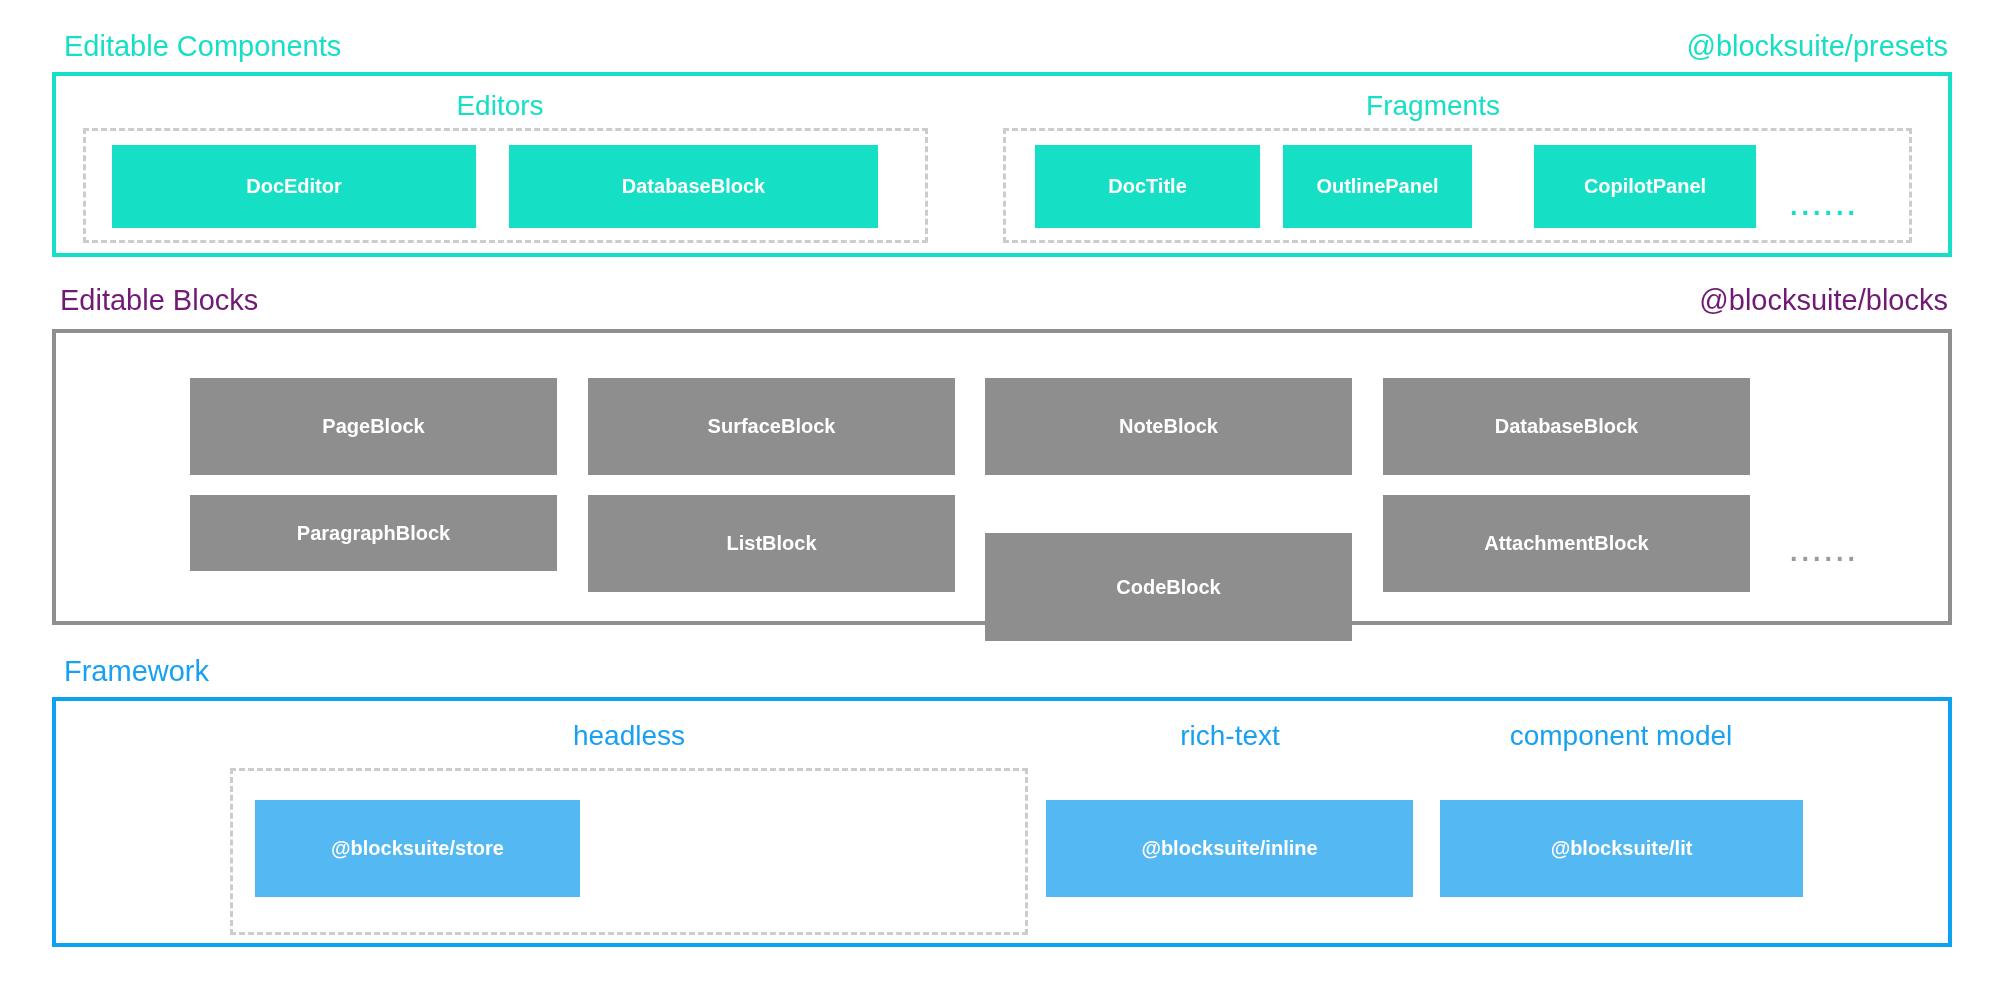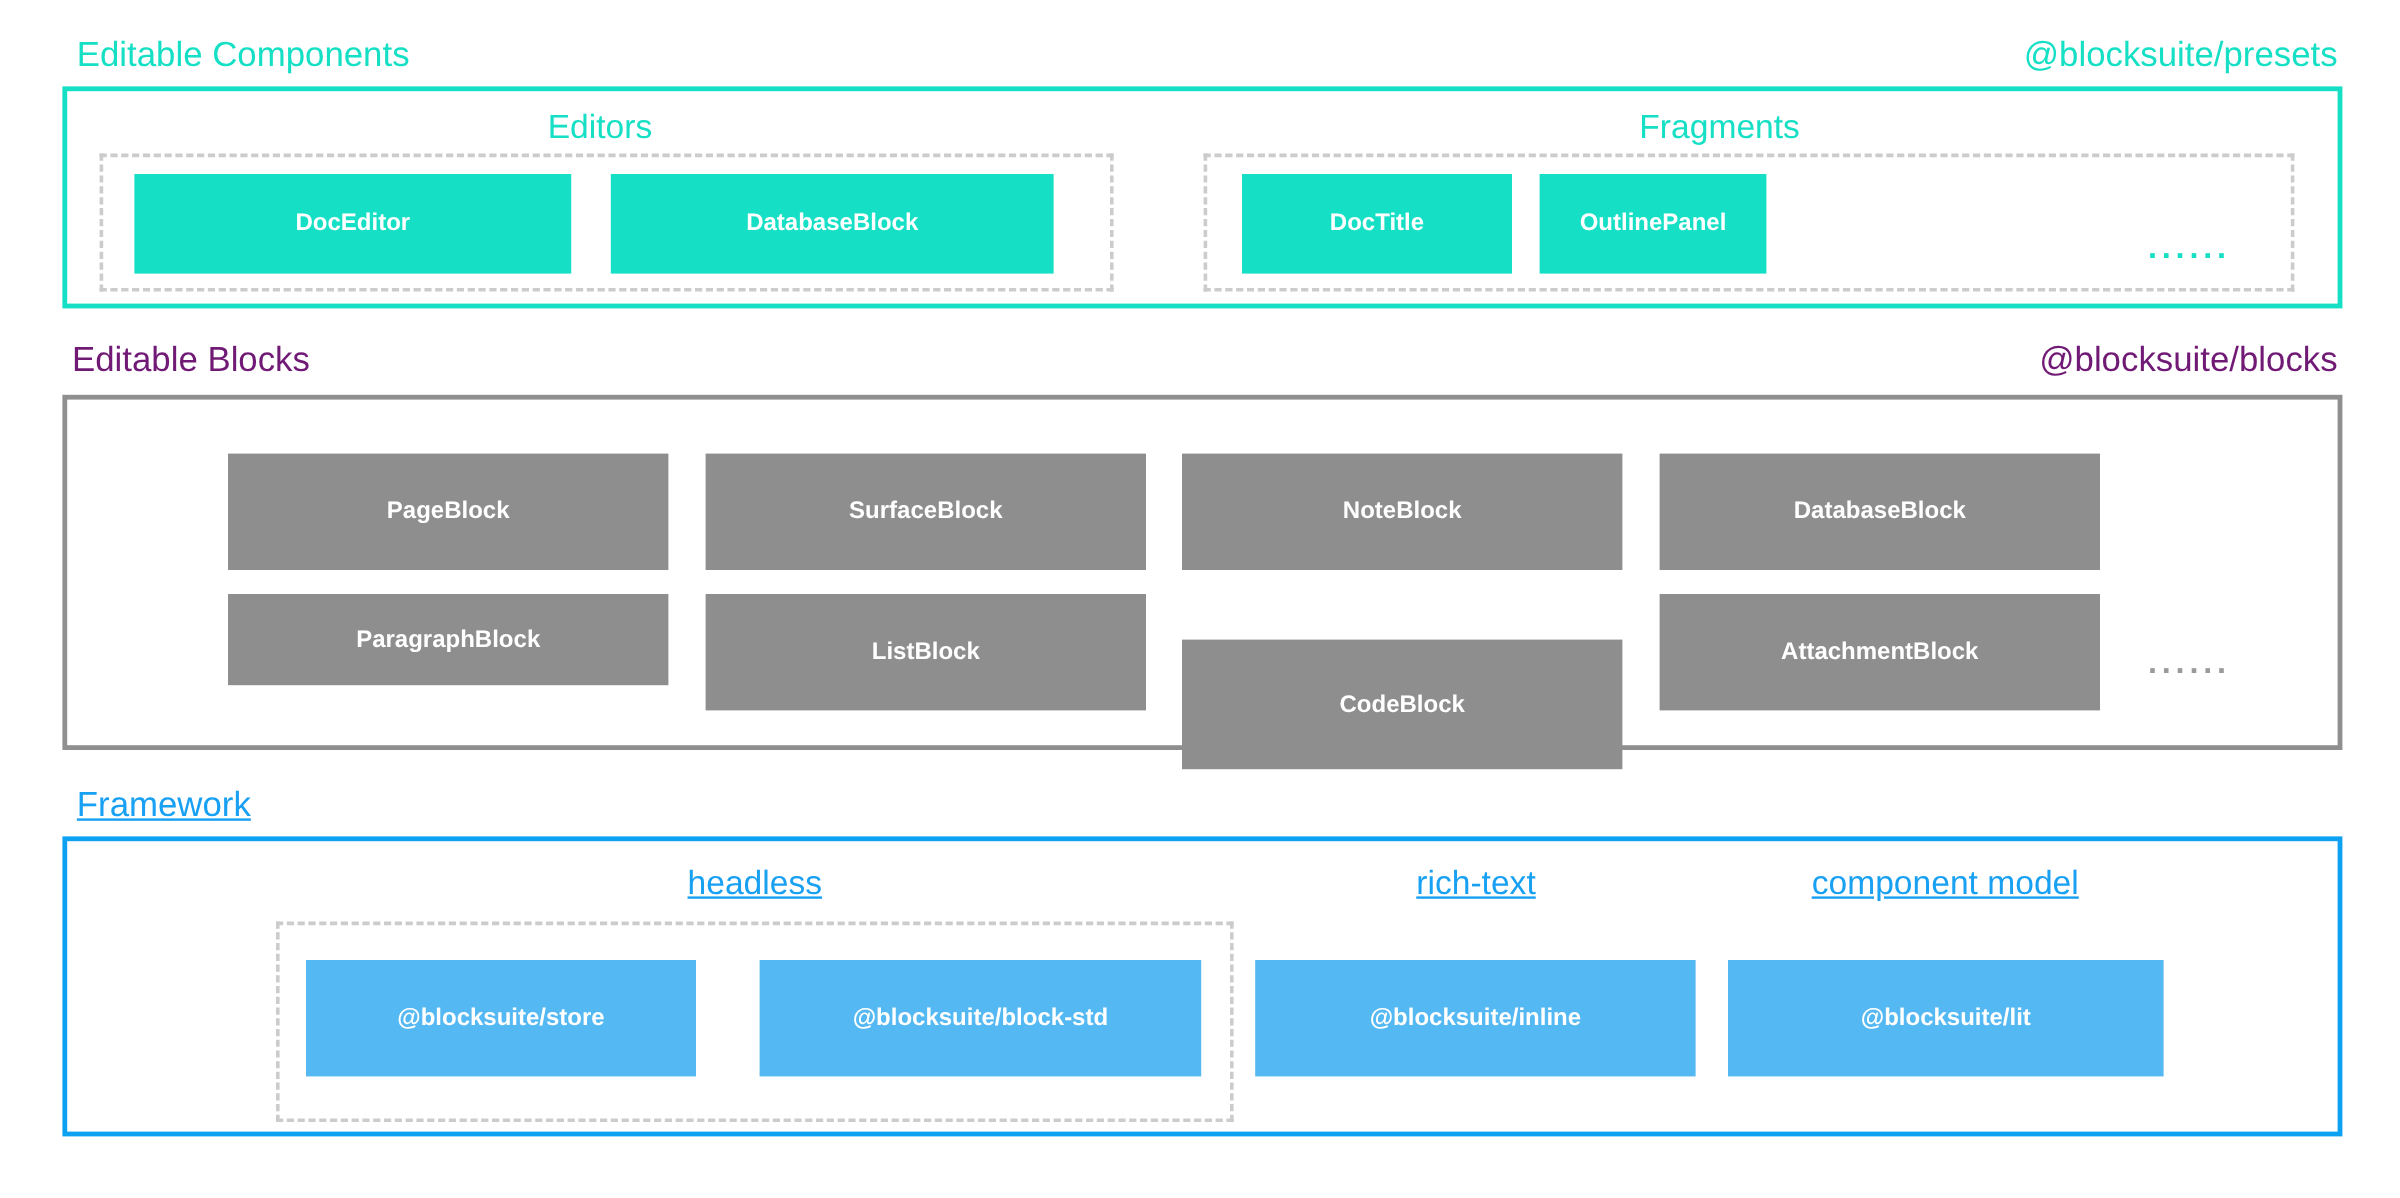--- a/index.html
+++ b/index.html
@@ -13,21 +13,21 @@
     background: #ffffff;
     overflow: hidden;
   }
   .abs { position: absolute; }
 
   
   .sec-title { font-size: 29px; line-height: 32px; white-space: nowrap; }
   .pkg-label { font-size: 29px; line-height: 32px; white-space: nowrap; text-align: right; }
   .teal-text  { color: #15dfc4; }
   .gray-text  { color: #701a75; }
-  .blue-text  { color: #18a0f2; text-decoration: underline; }
+  .blue-text  { color: #18a0f2; }
 
   
   .outer-box { border-style: solid; border-width: 4px; background: #ffffff; }
   .outer-teal { border-color: #15e0c5; }
   .outer-gray { border-color: #8f8f8f; }
   .outer-blue { border-color: #0da1f2; }
 
   
   .dash-box { border: 3px dashed #cccccc; }
 
@@ -62,20 +62,21 @@
 
   <div class="abs group-label teal-text" style="left:500px; top:90px;">Editors</div>
   <div class="abs dash-box" style="left:83px; top:128px; width:845px; height:115px;"></div>
   <div class="abs item-box fill-teal" style="left:112px; top:145px; width:364px; height:83px;">DocEditor</div>
   <div class="abs item-box fill-teal" style="left:509px; top:145px; width:369px; height:83px;">DatabaseBlock</div>
 
   <div class="abs group-label teal-text" style="left:1433px; top:90px;">Fragments</div>
   <div class="abs dash-box" style="left:1003px; top:128px; width:909px; height:115px;"></div>
   <div class="abs item-box fill-teal" style="left:1035px; top:145px; width:225px; height:83px;">DocTitle</div>
   <div class="abs item-box fill-teal" style="left:1283px; top:145px; width:189px; height:83px;">OutlinePanel</div>
+  <div class="abs item-box fill-teal" style="left:1534px; top:145px; width:222px; height:83px;">CopilotPanel</div>
   <div class="abs dots teal-text" style="left:1790px; top:191px;">......</div>
 
   <div class="abs sec-title gray-text" style="left:60px; top:284px;">Editable Blocks</div>
   <div class="abs pkg-label gray-text" style="right:52px; top:284px;">@blocksuite/blocks</div>
 
   <div class="abs outer-box outer-gray" style="left:52px; top:329px; width:1900px; height:296px;"></div>
 
   <div class="abs item-box fill-gray" style="left:190px; top:378px; width:367px; height:97px;">PageBlock</div>
   <div class="abs item-box fill-gray" style="left:588px; top:378px; width:367px; height:97px;">SurfaceBlock</div>
   <div class="abs item-box fill-gray" style="left:985px; top:378px; width:367px; height:97px;">NoteBlock</div>
@@ -87,21 +88,20 @@
   <div class="abs item-box fill-gray" style="left:1383px; top:495px; width:367px; height:97px;">AttachmentBlock</div>
   <div class="abs dots dots-gray" style="left:1790px; top:537px;">......</div>
 
   <div class="abs sec-title blue-text" style="left:64px; top:655px;">Framework</div>
 
   <div class="abs outer-box outer-blue" style="left:52px; top:697px; width:1900px; height:250px;"></div>
 
   <div class="abs group-label blue-text" style="left:629px; top:720px;">headless</div>
   <div class="abs dash-box" style="left:230px; top:768px; width:798px; height:167px;"></div>
   <div class="abs item-box fill-blue" style="left:255px; top:800px; width:325px; height:97px;">@blocksuite/store</div>
-  <div class="abs item-box fill-blue" style="left:633px; top:800px; width:368px; height:97px;">@blocksuite/block-std</div>
 
   <div class="abs group-label blue-text" style="left:1230px; top:720px;">rich-text</div>
   <div class="abs item-box fill-blue" style="left:1046px; top:800px; width:367px; height:97px;">@blocksuite/inline</div>
 
   <div class="abs group-label blue-text" style="left:1621px; top:720px;">component model</div>
   <div class="abs item-box fill-blue" style="left:1440px; top:800px; width:363px; height:97px;">@blocksuite/lit</div>
 
 </div>
 
 </body></html>

